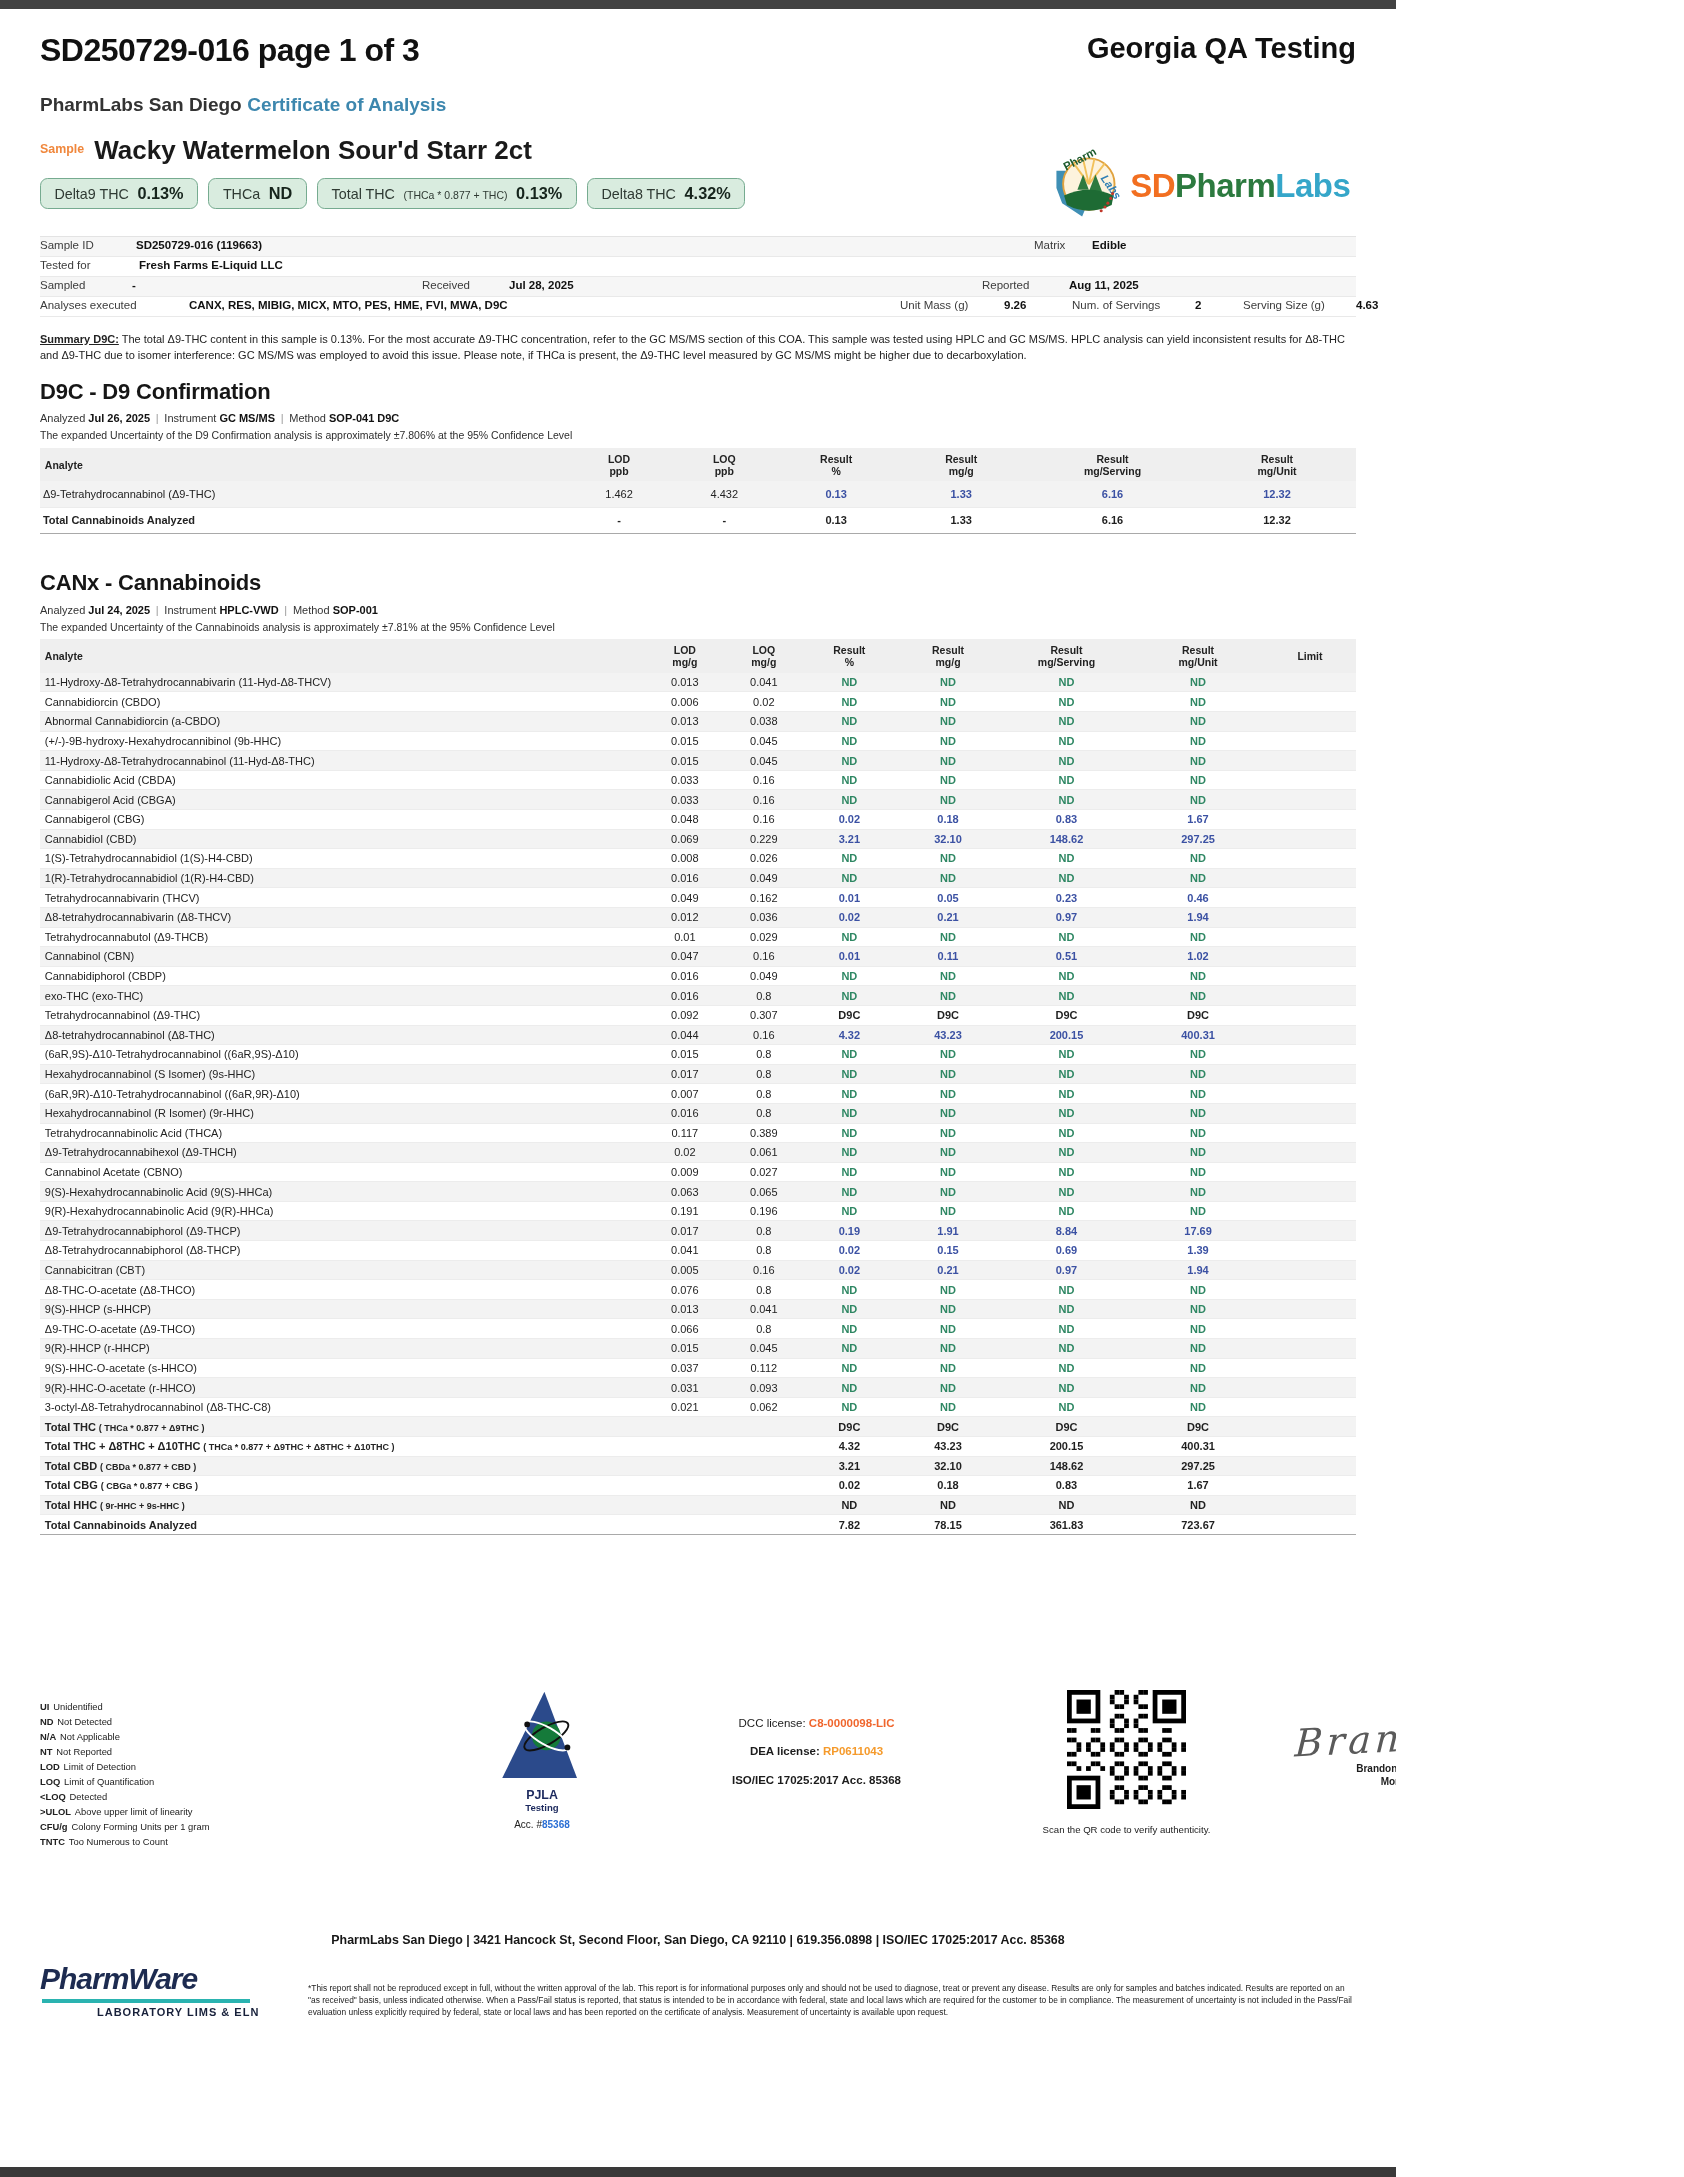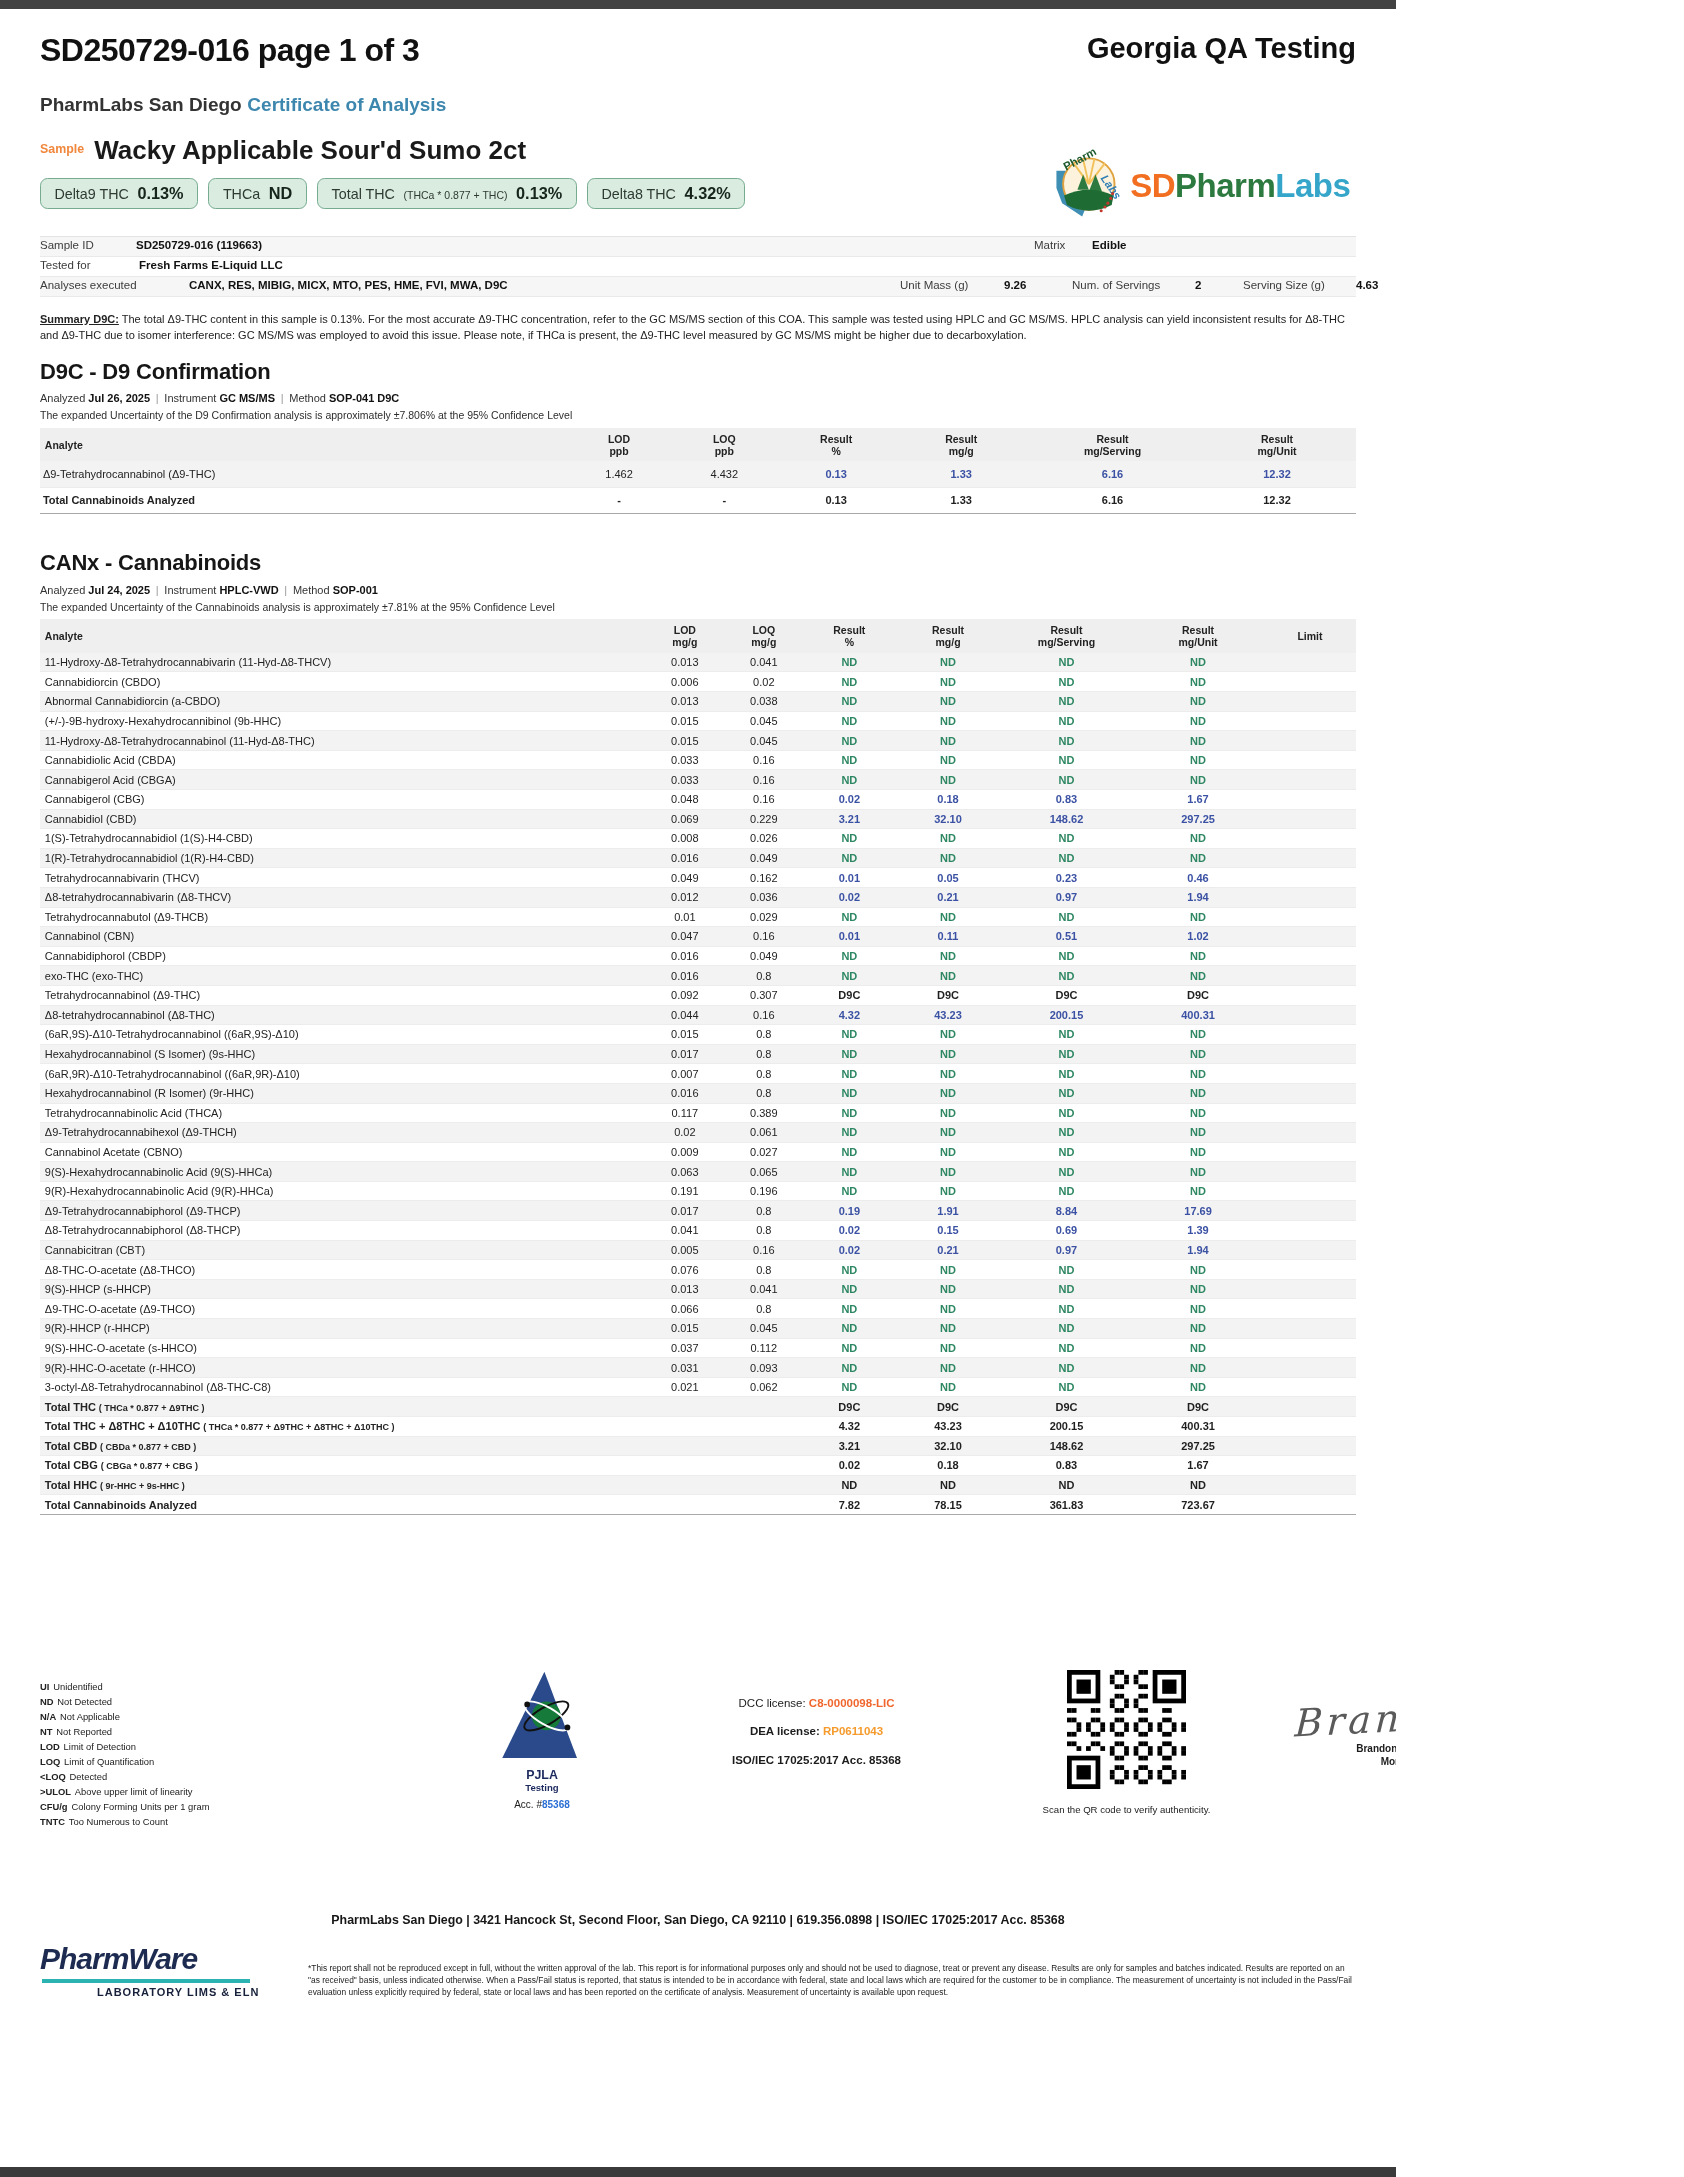--- a/index.html
+++ b/index.html
@@ -138,21 +138,21 @@
               <circle cx="59" cy="68" r="1.6"></circle>
           </g>
         </svg>
         <div class="brand-word">
           <span class="sd">SD</span><span class="pharm">Pharm</span><span class="labs">Labs</span>
         </div>
       </div>
 
       <div class="sample-line">
         <span class="sample-label">Sample</span>
-        <span class="sample-name">Wacky Applicable Sour'd Sumo 2ct</span>
+        <span class="sample-name">Wacky Watermelon Sour'd Starr 2ct</span>
       </div>
 
       <div class="badges" id="badges">
           <div class="badge">
             <span class="blabel">Delta9 THC</span>
             <span class="bvalue">0.13%</span>
           </div>
           <div class="badge">
             <span class="blabel">THCa</span>
             <span class="bvalue">ND</span>
@@ -172,20 +172,28 @@
     <div class="meta">
       <div class="mrow">
         <span class="mlabel" style="left:0">Sample ID</span>
         <span class="mvalue" style="left:88px">SD250729-016 (119663)</span>
         <span class="mlabel" style="left:994px">Matrix</span>
         <span class="mvalue" style="left:1044px">Edible</span>
       </div>
       <div class="mrow">
         <span class="mlabel" style="left:0">Tested for</span>
         <span class="mvalue" style="left:91px">Fresh Farms E-Liquid LLC</span>
+      </div>
+      <div class="mrow">
+        <span class="mlabel" style="left:0">Sampled</span>
+        <span class="mvalue" style="left:84px">-</span>
+        <span class="mlabel" style="left:382px">Received</span>
+        <span class="mvalue" style="left:461px">Jul 28, 2025</span>
+        <span class="mlabel" style="left:942px">Reported</span>
+        <span class="mvalue" style="left:1021px">Aug 11, 2025</span>
       </div>
       <div class="mrow">
         <span class="mlabel" style="left:0">Analyses executed</span>
         <span class="mvalue" style="left:141px">CANX, RES, MIBIG, MICX, MTO, PES, HME, FVI, MWA, D9C</span>
         <span class="mlabel" style="left:860px">Unit Mass (g)</span>
         <span class="mvalue" style="left:956px">9.26</span>
         <span class="mlabel" style="left:1032px">Num. of Servings</span>
         <span class="mvalue" style="left:1147px">2</span>
         <span class="mlabel" style="left:1203px">Serving Size (g)</span>
         <span class="mvalue" style="left:1308px">4.63</span>

